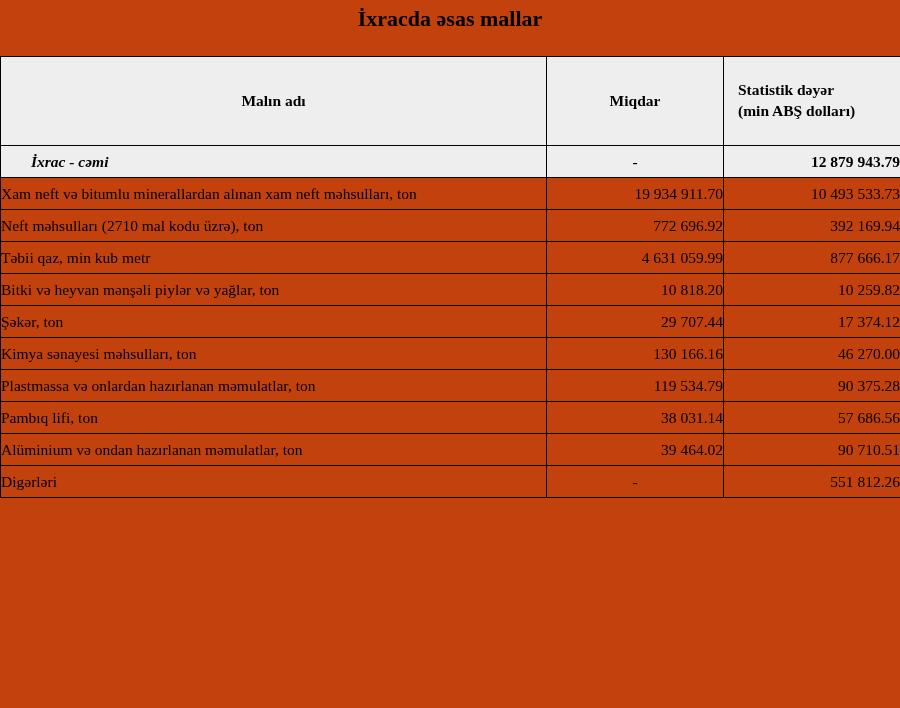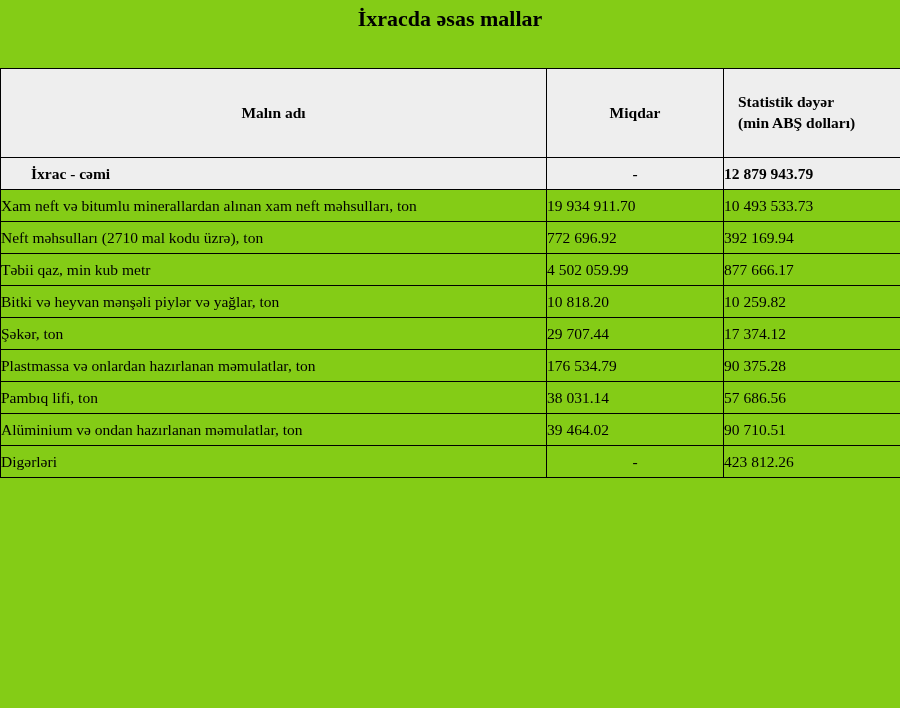--- a/index.html
+++ b/index.html
@@ -4,36 +4,36 @@
 <style>
   html, body {
     margin: 0;
     padding: 0;
     background: #ffffff;
     font-family: "Liberation Serif", serif;
   }
   .page {
     width: 900px;
     height: 708px;
-    background: #84cc16;
+    background: #c2410c;
     overflow: hidden;
   }
   .title {
     text-align: center;
     font-size: 22px;
     font-weight: bold;
     margin: 0;
     padding-top: 6px;
     color: #000000;
   }
   table.export-table {
     border-collapse: collapse;
     table-layout: fixed;
     width: 900px;
-    margin-top: 36px;
+    margin-top: 24px;
   }
   table.export-table col.c-name  { width: 546px; }
   table.export-table col.c-qty   { width: 177px; }
   table.export-table col.c-val   { width: 177px; }
   table.export-table th,
   table.export-table td {
     border: 1px solid #000000;
     font-size: 15.5px;
     color: #000000;
     padding: 0;
@@ -53,29 +53,29 @@
     width: 120px;
     margin-left: 14px;
     line-height: 1.35;
     text-align: left;
   }
   tr.total-row td {
     background: #eeeeee;
     font-weight: bold;
     height: 31px;
   }
-  tr.total-row td.name { padding-left: 30px; }
+  tr.total-row td.name { padding-left: 30px; font-style: italic; }
   tr.data-row td { height: 31px; }
   td.name {
     text-align: left;
     padding-left: 8px;
     padding-right: 6px;
   }
   td.num {
-    text-align: left;
+    text-align: right;
     padding-right: 13px;
   }
   td.dash {
     text-align: center;
   }
 </style>
 </head>
 <body>
 
 <div class="page">
@@ -109,49 +109,54 @@
         <td class="num">19 934 911.70</td>
         <td class="num">10 493 533.73</td>
       </tr>
       <tr class="data-row">
         <td class="name">Neft məhsulları (2710 mal kodu üzrə), ton</td>
         <td class="num">772 696.92</td>
         <td class="num">392 169.94</td>
       </tr>
       <tr class="data-row">
         <td class="name">Təbii qaz, min kub metr</td>
-        <td class="num">4 502 059.99</td>
+        <td class="num">4 631 059.99</td>
         <td class="num">877 666.17</td>
       </tr>
       <tr class="data-row">
         <td class="name">Bitki və heyvan mənşəli piylər və yağlar, ton</td>
         <td class="num">10 818.20</td>
         <td class="num">10 259.82</td>
       </tr>
       <tr class="data-row">
         <td class="name">Şəkər, ton</td>
         <td class="num">29 707.44</td>
         <td class="num">17 374.12</td>
       </tr>
       <tr class="data-row">
+        <td class="name">Kimya sənayesi məhsulları, ton</td>
+        <td class="num">130 166.16</td>
+        <td class="num">46 270.00</td>
+      </tr>
+      <tr class="data-row">
         <td class="name">Plastmassa və onlardan hazırlanan məmulatlar, ton</td>
-        <td class="num">176 534.79</td>
+        <td class="num">119 534.79</td>
         <td class="num">90 375.28</td>
       </tr>
       <tr class="data-row">
         <td class="name">Pambıq lifi, ton</td>
         <td class="num">38 031.14</td>
         <td class="num">57 686.56</td>
       </tr>
       <tr class="data-row">
         <td class="name">Alüminium və ondan hazırlanan məmulatlar, ton</td>
         <td class="num">39 464.02</td>
         <td class="num">90 710.51</td>
       </tr>
       <tr class="data-row">
         <td class="name">Digərləri</td>
         <td class="dash">-</td>
-        <td class="num">423 812.26</td>
+        <td class="num">551 812.26</td>
       </tr>
     </tbody>
   </table>
 
 </div>
 
 </body></html>

